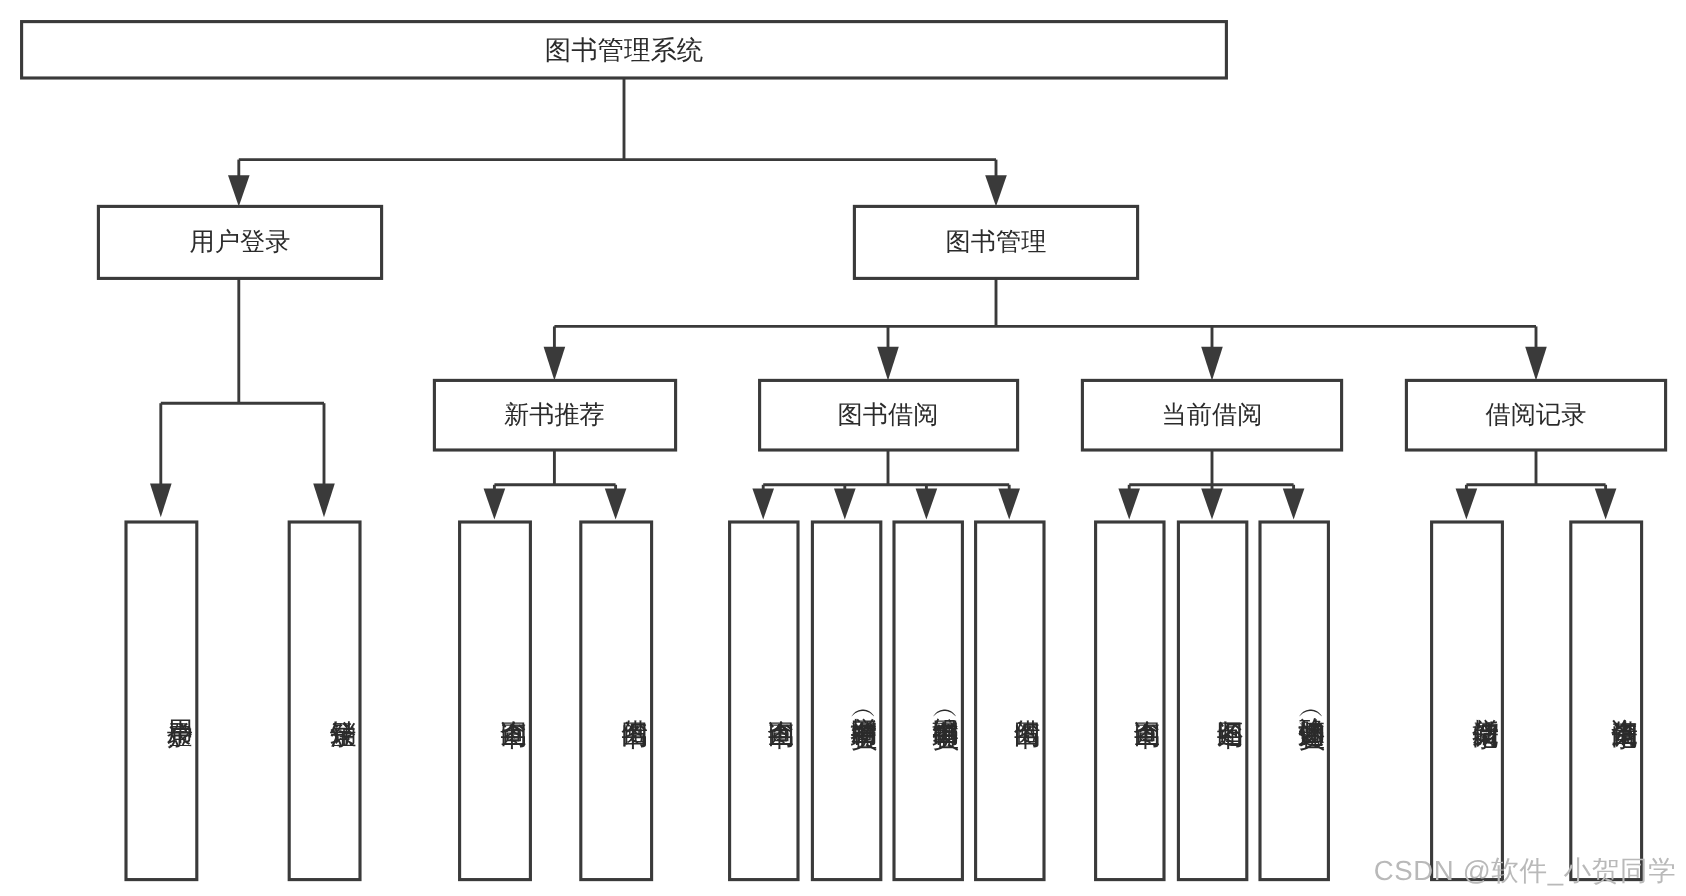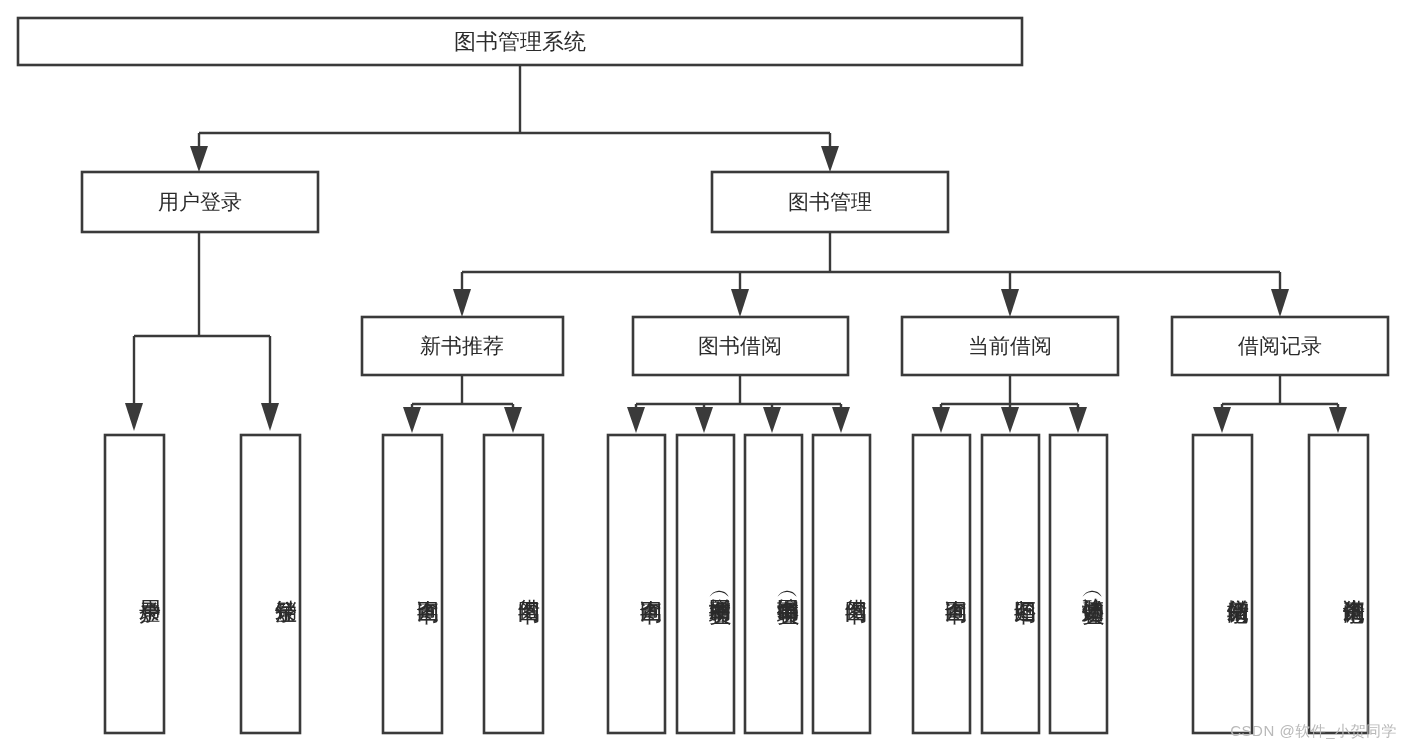--- a/index.html
+++ b/index.html
@@ -67,21 +67,21 @@
     text-orientation: upright;
     letter-spacing: 1px;
     white-space: nowrap;
     pointer-events: none;
   }
   .watermark {
     position: absolute;
     right: 8px;
     bottom: 6px;
     font-family: "Liberation Sans", "DejaVu Sans", sans-serif;
-    font-size: 15px;
+    font-size: 23px;
     color: #b9b9b9;
     letter-spacing: 0.5px;
     white-space: nowrap;
   }
 </style>
 </head>
 <body>
 
 <div id="diagram-root">
 

